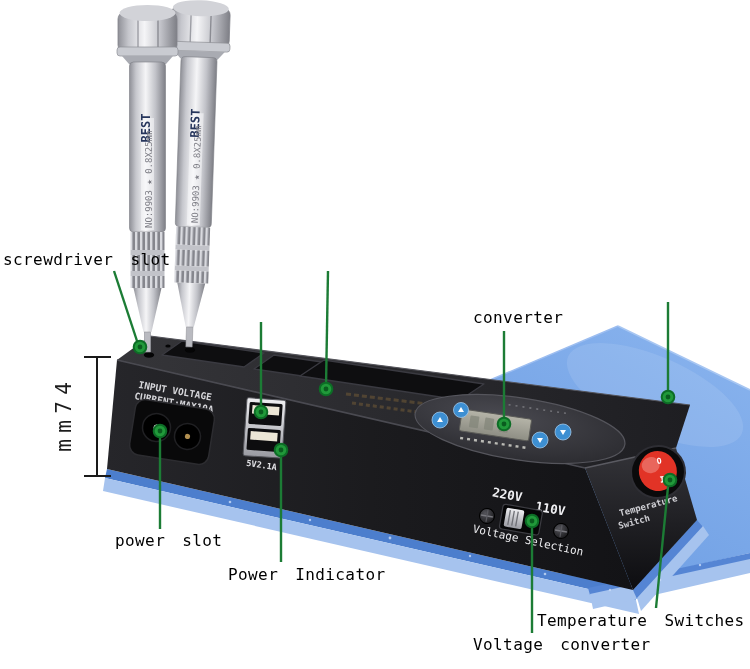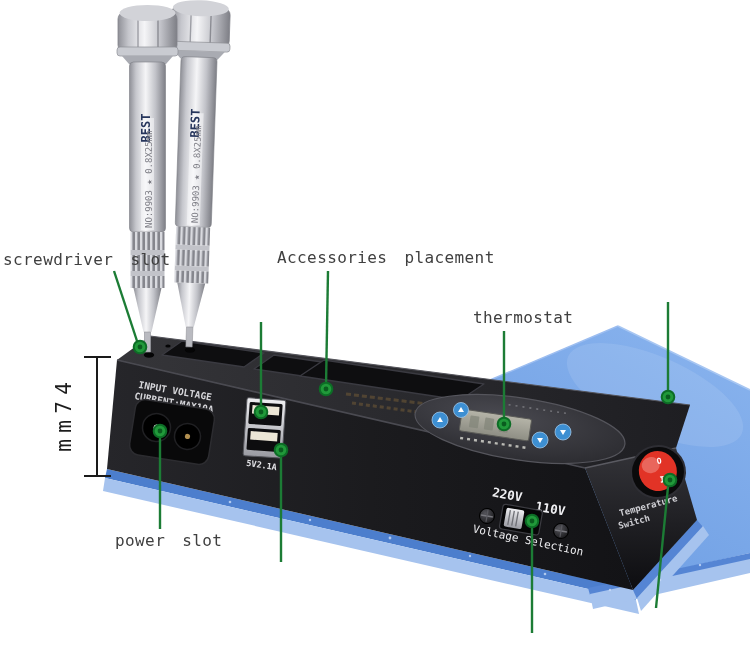--- a/index.html
+++ b/index.html
@@ -2,21 +2,21 @@
 <html><head>
 <meta charset="utf-8">
 <style>
   html,body{margin:0;padding:0;background:#fff;}
   .stage{
     position:relative;width:750px;height:669px;background:#ffffff;overflow:hidden;
     font-family:"DejaVu Sans Mono", monospace;
   }
   .stage svg{position:absolute;left:0;top:0;}
   .lbl{
-    position:absolute;font-size:16px;line-height:19px;color:#404040;
+    position:absolute;font-size:16px;line-height:19px;color:#000000;
     letter-spacing:0.4px;word-spacing:7px;white-space:nowrap;
     font-family:"DejaVu Sans Mono", monospace;
   }
   .dim{
     position:absolute;left:52px;top:379px;display:flex;flex-direction:column;
     align-items:center;gap:0;
   }
   .dim span{
     display:block;width:24px;height:19px;font-size:21px;line-height:19px;
     color:#1c1c1c;transform:rotate(-90deg);text-align:center;
@@ -312,23 +312,25 @@
           <circle cx="532" cy="521" r="2.4" fill="#0a5c1f" stroke="none"></circle>
         </g>
     <g>
           <circle cx="670" cy="480" r="6.3"></circle>
           <circle cx="670" cy="480" r="2.4" fill="#0a5c1f" stroke="none"></circle>
         </g>
   </g>
 </svg>
 
 <div class="lbl" style="left:3px;top:250px">screwdriver slot</div>
-<div class="lbl" style="left:277px;top:248px">Accessories placement</div>
-<div class="lbl" style="left:473px;top:308px">thermostat</div>
+<div class="lbl" style="left:473px;top:308px">converter</div>
 <div class="lbl" style="left:115px;top:531px">power slot</div>
+<div class="lbl" style="left:228px;top:565px">Power Indicator</div>
+<div class="lbl" style="left:537px;top:611px">Temperature Switches</div>
+<div class="lbl" style="left:473px;top:635px">Voltage converter</div>
 
 <div class="dim">
   <span>4</span>
   <span>7</span>
   <span>m</span>
   <span>m</span>
 </div>
 
 </div>
 

